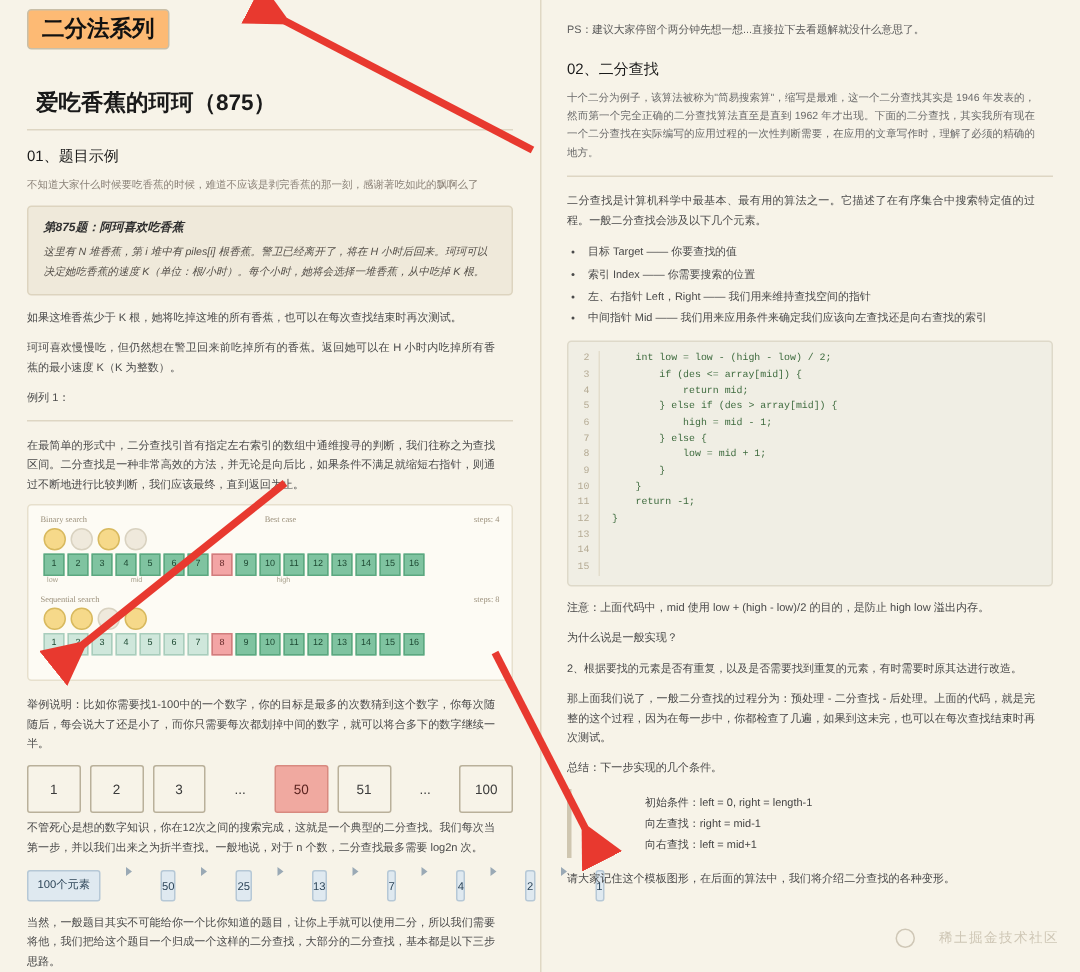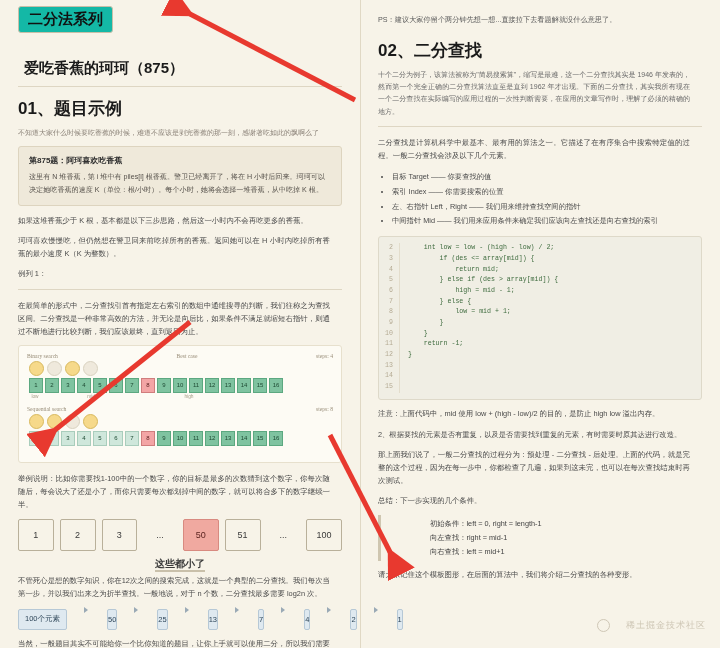--- a/index.html
+++ b/index.html
@@ -26,52 +26,53 @@
   .divider{
     position:absolute;left:50%;top:0;bottom:0;width:1px;
     background:#e0d8c4;
   }
 
   
   .title-chip{
     display:inline-block;
     font-size:15px;font-weight:bold;
     color:#111;
-    background:#14b8a6;
+    background:#fdba74;
     border:1px solid #c9bfa8;
     border-radius:3px;
     padding:3px 9px;
     margin-bottom:12px;
   }
   .author{
     font-size:15px;font-weight:bold;color:#1a1a1a;
     margin:14px 0 6px 6px;
   }
   .hr{
     height:1px;background:#ded6c3;margin:8px 0 10px 0;
   }
   .sec-h{
-    font-size:17px;font-weight:bold;color:#1a1a1a;
+    font-size:10px;font-weight:normal;color:#1a1a1a;
     margin:8px 0 7px 0;
   }
   .p{
     font-size:7.4px;line-height:1.75;color:#4a4a4a;
     margin:0 12px 7px 0;
     text-align:justify;
   }
   .p.tiny{font-size:7px;color:#6a6a6a;}
   .p.light{color:#8a8177;}
 
   
   .card{
     background:#efe9da;
     border:1px solid #ddd4bf;
     border-radius:3px;
     padding:8px 10px;
     margin:6px 0 9px 0;
+    font-style:italic;
   }
   .card h4{
     margin:0 0 5px 0;font-size:8px;color:#2f2f2f;font-weight:bold;
   }
   .card p{margin:0;font-size:7.1px;line-height:1.8;color:#55504a;}
 
   
   ul.blist{margin:4px 0 8px 0;padding-left:14px;}
   ul.blist li{
     font-size:7.3px;line-height:1.9;color:#4a4a4a;
@@ -222,21 +223,21 @@
 
     <div class="sec-h">01、题目示例</div>
 
     <p class="p tiny light">不知道大家什么时候要吃香蕉的时候，难道不应该是剥完香蕉的那一刻，感谢著吃如此的飘啊么了</p>
 
     <div class="card">
       <h4>第875题：阿珂喜欢吃香蕉</h4>
       <p>这里有 N 堆香蕉，第 i 堆中有 piles[i] 根香蕉。警卫已经离开了，将在 H 小时后回来。珂珂可以决定她吃香蕉的速度 K（单位：根/小时）。每个小时，她将会选择一堆香蕉，从中吃掉 K 根。</p>
     </div>
 
-    <p class="p">如果这堆香蕉少于 K 根，基本都是以下三步思路，然后这一小时内不会再吃更多的香蕉。</p>
+    <p class="p">如果这堆香蕉少于 K 根，她将吃掉这堆的所有香蕉，也可以在每次查找结束时再次测试。</p>
     <p class="p">珂珂喜欢慢慢吃，但仍然想在警卫回来前吃掉所有的香蕉。返回她可以在 H 小时内吃掉所有香蕉的最小速度 K（K 为整数）。</p>
 
     <p class="p">例列 1：</p>
 
     <div class="hr"></div>
 
     <p class="p">在最简单的形式中，二分查找引首有指定左右索引的数组中通维搜寻的判断，我们往称之为查找区间。二分查找是一种非常高效的方法，并无论是向后比，如果条件不满足就缩短右指针，则通过不断地进行比较判断，我们应该最终，直到返回为止。</p>
 
     
     <div class="fig1">
@@ -324,23 +325,20 @@
     <div class="fig2">
       <div class="boxrow">
         <span class="box">1</span>
         <span class="box">2</span>
         <span class="box">3</span>
         <span class="box dots">...</span>
         <span class="box hl">50</span>
         <span class="box">51</span>
         <span class="box dots">...</span>
         <span class="box">100</span>
-      </div>
-      <div class="cap">
-        <u>这些都小了</u>
       </div>
     </div>
 
     <p class="p">不管死心是想的数字知识，你在12次之间的搜索完成，这就是一个典型的二分查找。我们每次当第一步，并以我们出来之为折半查找。一般地说，对于 n 个数，二分查找最多需要 log2n 次。</p>
 
     
     <div class="fig3">
       <div class="llrow">
         <span class="lbl">100个元素</span>
         <span class="arrow"></span>
@@ -405,20 +403,21 @@
         } else {
             low = mid + 1;
         }
     }
     return -1;
 }</div>
     </div>
 
     <p class="p">注意：上面代码中，mid 使用 low + (high - low)/2 的目的，是防止 high low 溢出内存。</p>
 
+    <p class="p">为什么说是一般实现？</p>
 
     <p class="note">2、根据要找的元素是否有重复，以及是否需要找到重复的元素，有时需要时原其达进行改造。</p>
 
     <p class="p">那上面我们说了，一般二分查找的过程分为：预处理 - 二分查找 - 后处理。上面的代码，就是完整的这个过程，因为在每一步中，你都检查了几遍，如果到这未完，也可以在每次查找结束时再次测试。</p>
 
     <p class="p">总结：下一步实现的几个条件。</p>
 
     <div class="condbox">
       <div>初始条件：left = 0, right = length-1</div>
       <div>向左查找：right = mid-1</div>

